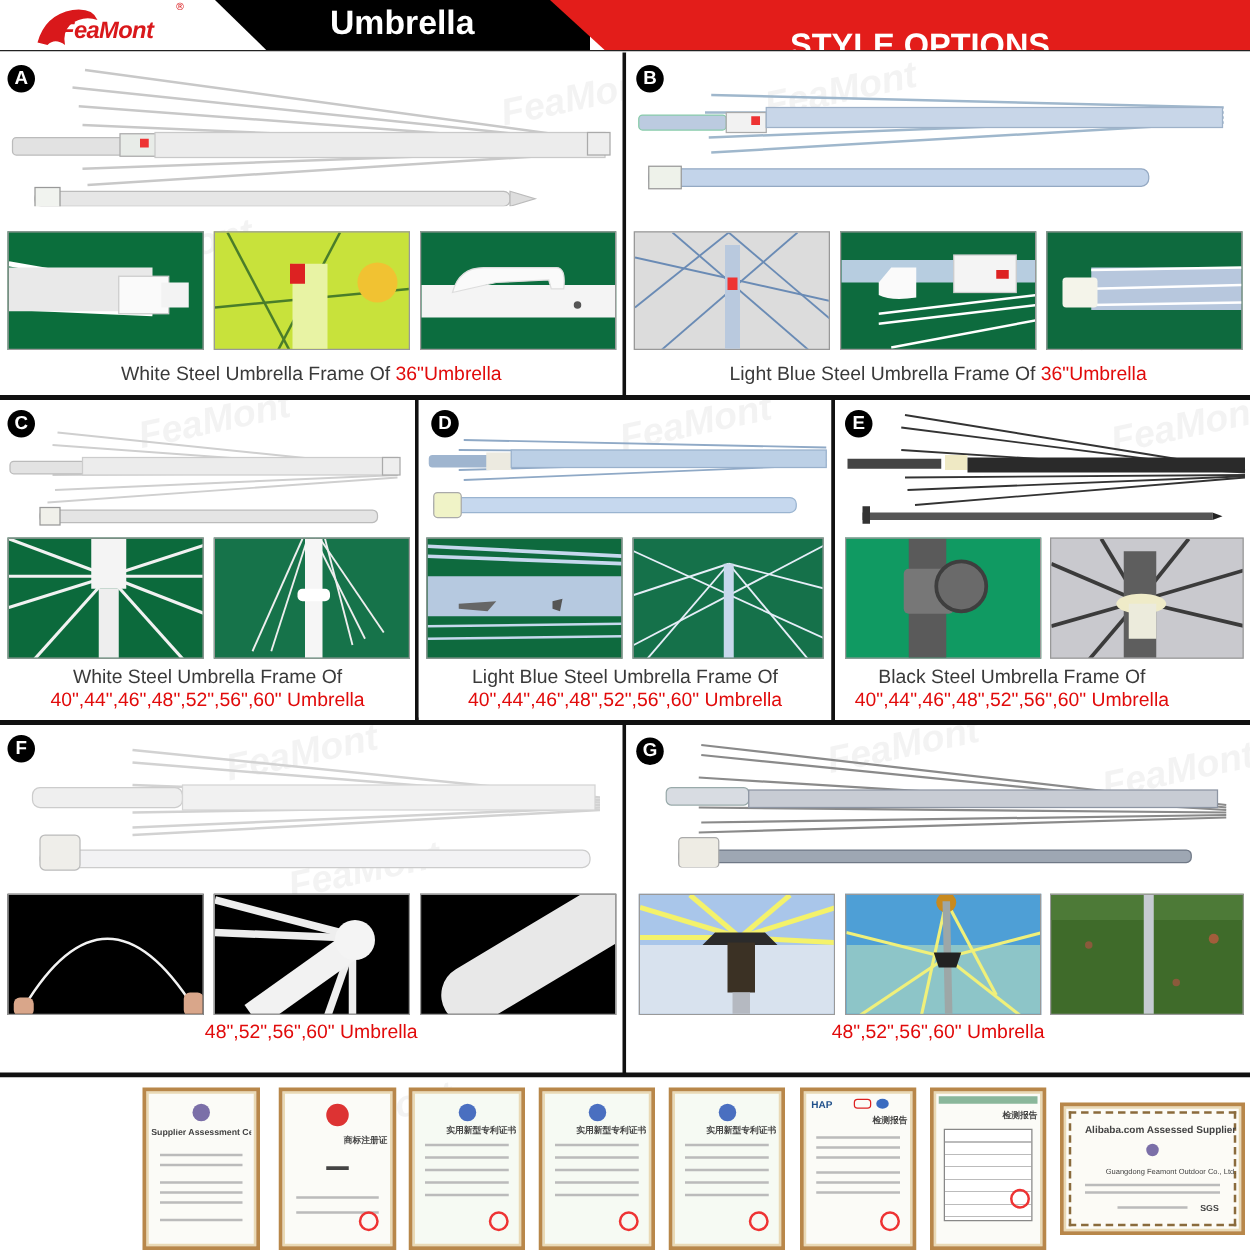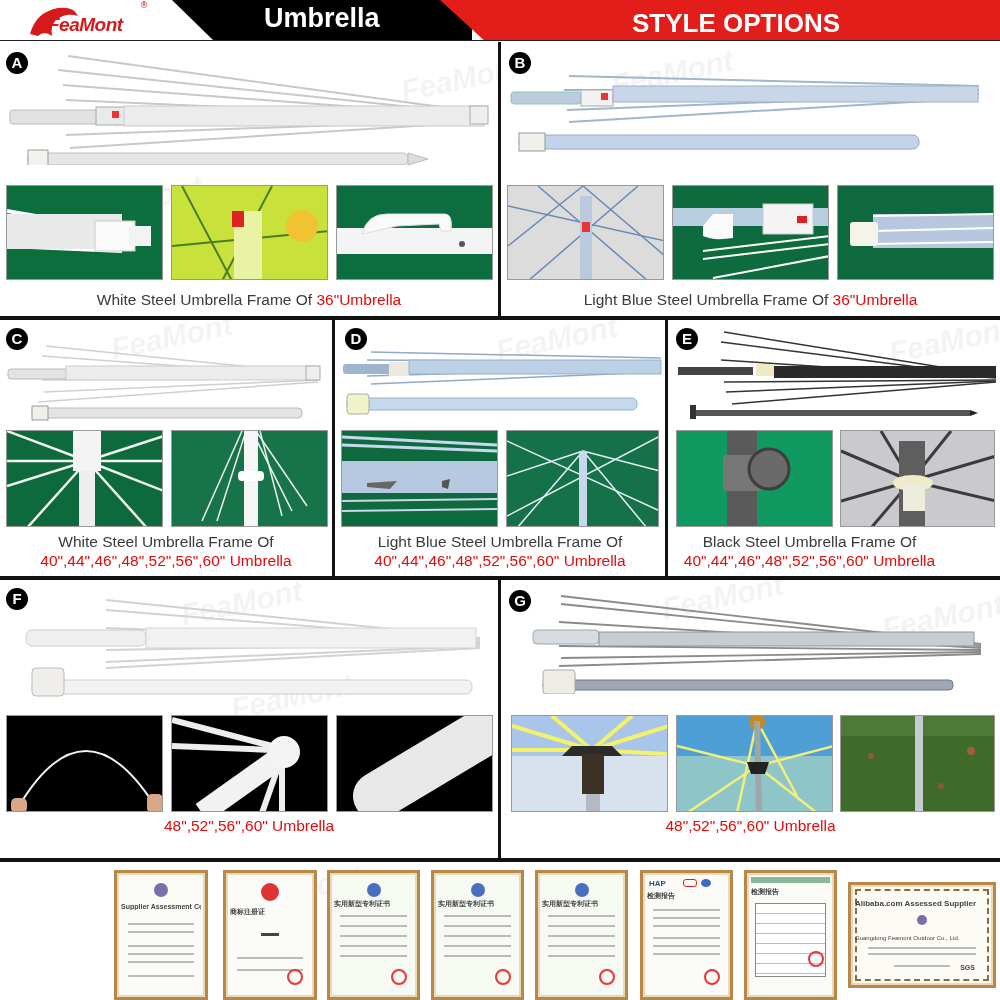--- a/index.html
+++ b/index.html
@@ -7,21 +7,21 @@
   body { font-family: "DejaVu Sans", "Liberation Sans", sans-serif; position: relative; }
 
   
   .header { position: absolute; left: 0; top: 0; width: 1000px; height: 41px; overflow: hidden; background: #fff; }
   .hdr-logo { position: absolute; left: 0; top: 0; width: 190px; height: 41px; }
   .hdr-logo-text { position: absolute; left: 48px; top: 14px; font: italic bold 19px "Liberation Sans", sans-serif; color: #d9181b; letter-spacing: -0.5px; }
   .hdr-logo-reg { position: absolute; left: 140px; top: 1px; font-size: 8px; color: #d9181b; }
   .hdr-black { position: absolute; left: 172px; top: 0; width: 300px; height: 41px; background: #000; clip-path: polygon(0 0, 100% 0, 100% 100%, 14% 100%); }
   .hdr-title { position: absolute; left: 264px; top: 3px; font: bold 27px "Liberation Sans", sans-serif; color: #fff; }
   .hdr-red { position: absolute; left: 440px; top: 0; width: 560px; height: 41px; background: #e31d1a; clip-path: polygon(0 0, 100% 0, 100% 100%, 8% 100%); }
-  .hdr-subtitle { position: absolute; left: 632px; top: 8px; font: bold 26px "Liberation Sans", sans-serif; color: #fff; }
+  .hdr-subtitle { position: absolute; left: 632px; top: 21px; font: bold 26px "Liberation Sans", sans-serif; color: #fff; }
   .hdr-line { position: absolute; left: 0; top: 40px; width: 1000px; height: 2px; background: #222; }
 
   
   .panel { position: absolute; background: #fff; overflow: hidden; }
   .divider-h { position: absolute; height: 4px; background: #111; }
   .divider-v { position: absolute; width: 3px; background: #111; }
 
   .badge { position: absolute; width: 22px; height: 22px; border-radius: 50%; background: #000; color: #fff; font: bold 15px "Liberation Sans", sans-serif; text-align: center; line-height: 22px; }
 
   .frame-img { position: absolute; }
@@ -31,21 +31,21 @@
   .caption .red { color: #e10b0b; }
 
   .watermark { position: absolute; font: italic bold 30px "Liberation Sans", sans-serif; color: rgba(160,160,160,0.12); transform: rotate(-12deg); pointer-events: none; }
 
   
   .cert-strip { position: absolute; left: 0; top: 862px; width: 1000px; height: 138px; background: #fff; }
   .cert { position: absolute; border: 3px solid #b8874a; background: #fbfbf7; box-shadow: inset 0 0 0 2px #e9d9b5; overflow: hidden; }
   .cert .c-line { position: absolute; left: 12%; right: 12%; height: 2px; background: #bbb; }
   .cert .c-seal { position: absolute; right: 12%; bottom: 10%; width: 16px; height: 16px; border-radius: 50%; border: 2px solid #e33; }
   .cert .c-emblem { position: absolute; left: 50%; top: 8%; width: 14px; height: 14px; margin-left: -7px; border-radius: 50%; background: #d33; }
-  .cert .c-label { position: absolute; left: 4px; right: 4px; top: 18px; text-align: left; font: bold 7px "Liberation Sans", sans-serif; color: #444; white-space: nowrap; overflow: hidden; }
+  .cert .c-label { position: absolute; left: 4px; right: 4px; top: 18px; text-align: right; font: bold 7px "Liberation Sans", sans-serif; color: #444; white-space: nowrap; overflow: hidden; }
 </style>
 </head>
 <body>
 
 <div class="header">
   <div class="hdr-logo">
     <svg width="60" height="40" style="position:absolute;left:22px;top:2px">
       <path d="M8 32 Q14 10 36 6 Q52 4 56 14 Q44 10 34 18 Q28 24 30 34 Q22 28 16 34 Z" fill="#d9181b"></path>
     </svg>
     <span class="hdr-logo-text">FeaMont</span>

